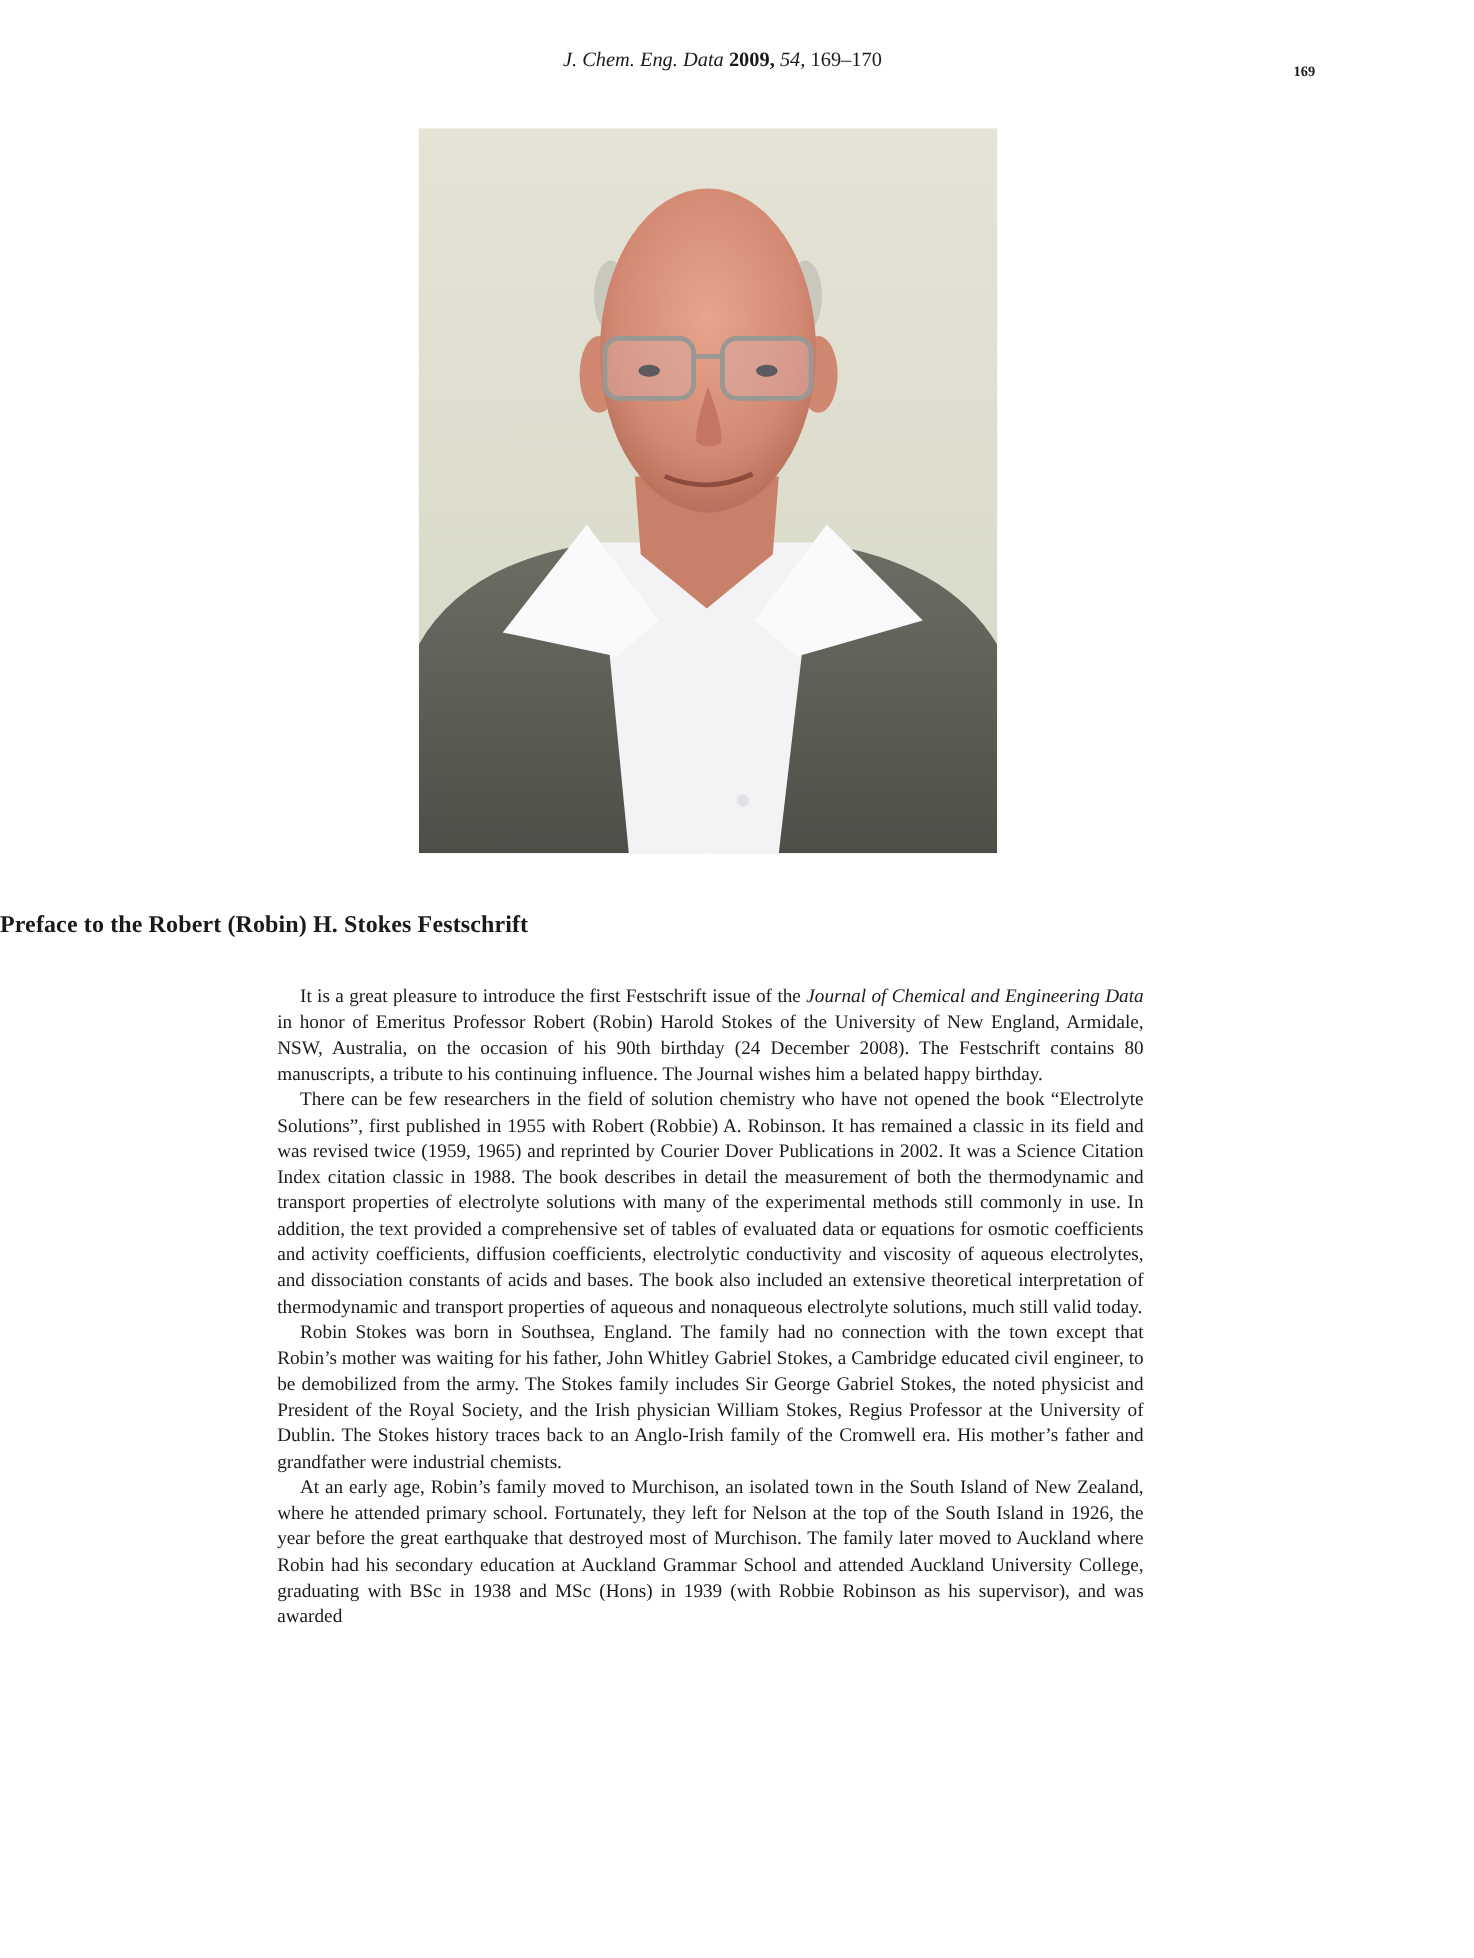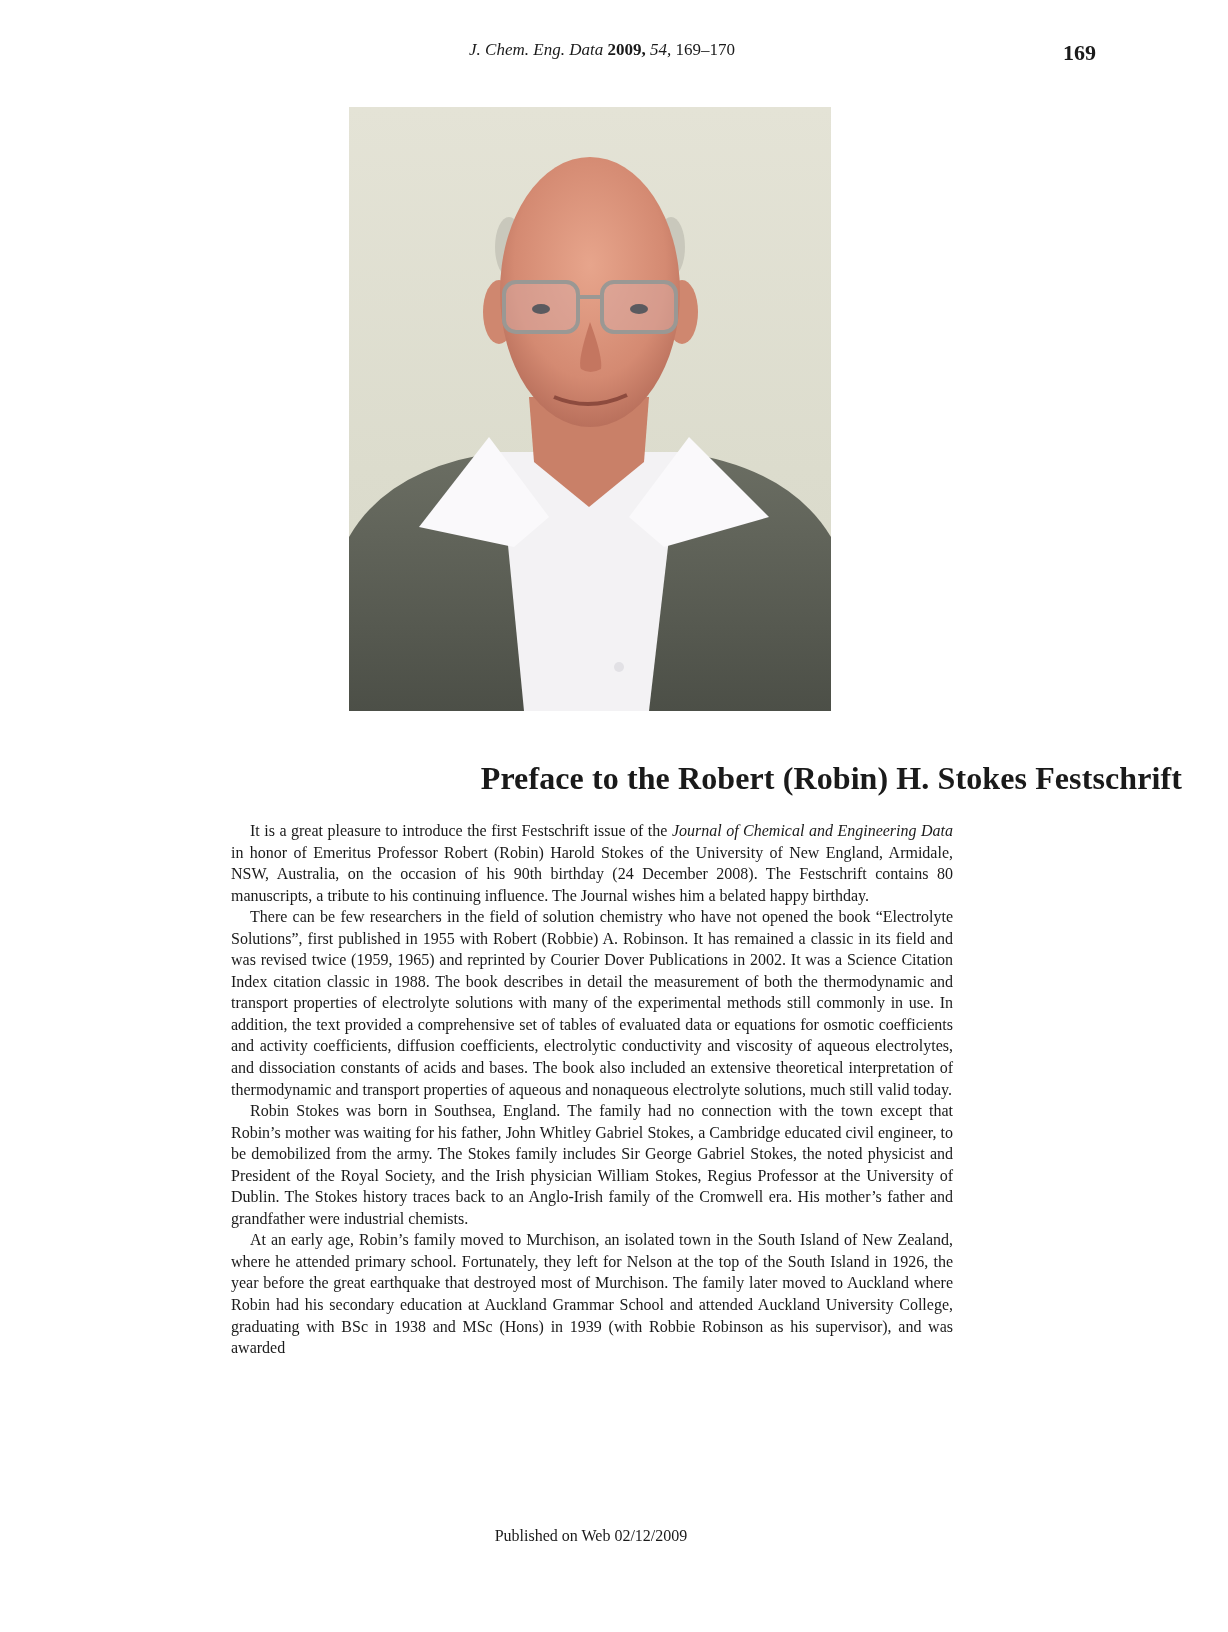--- a/index.html
+++ b/index.html
@@ -2,28 +2,28 @@
 <html><head>
 <meta charset="utf-8">
 <style>
   html, body { margin: 0; padding: 0; background: #ffffff; }
   body { width: 1228px; height: 1632px; position: relative; overflow: hidden;
          font-family: "Liberation Serif", "DejaVu Serif", serif; color: #1a1a1a; }
   .running-head { position: absolute; top: 40px; left: 0; width: 1228px; height: 24px; }
   .rh-center { position: absolute; left: 0; width: 1182px; text-align: center; font-size: 17px; margin-left: 11px; }
   .rh-center i { font-style: italic; }
   .rh-center b { font-weight: bold; }
-  .rh-page { position: absolute; right: 132px; top: 0; font-size: 22px; font-weight: bold; text-align: right; }
+  .rh-page { position: absolute; right: 132px; top: 12px; font-size: 12px; font-weight: bold; text-align: right; }
 
   .photo { position: absolute; left: 349px; top: 107px; width: 482px; height: 604px; overflow: hidden;
            background: linear-gradient(180deg, #e4e3d6 0%, #dcdccd 60%, #d8d8c9 100%); }
   .photo svg { display: block; }
 
-  .title { position: absolute; top: 760px; left: 0; width: 1182px; text-align: right;
-           font-size: 32px; font-weight: bold; letter-spacing: 0.1px; }
+  .title { position: absolute; top: 760px; left: 0; width: 1182px; text-align: left;
+           font-size: 20px; font-weight: bold; letter-spacing: 0.1px; }
 
   .body { position: absolute; top: 820px; left: 231px; width: 722px; font-size: 16px;
           line-height: 21.55px; text-align: justify; }
   .body p { margin: 0; text-indent: 19px; }
   .body i { font-style: italic; }
 
   .footer { position: absolute; top: 1527px; left: 0; width: 1182px; text-align: center; font-size: 16px; line-height: 18px; }
   .footer .gap { display: inline-block; width: 34px; }
 </style>
 </head>
@@ -88,14 +88,13 @@
 <div class="title">Preface to the Robert (Robin) H. Stokes Festschrift</div>
 
 <div class="body">
   <p><span>It is a great pleasure to introduce the first Festschrift issue of the </span><i>Journal of Chemical and Engineering Data</i><span> in honor of Emeritus Professor Robert (Robin) Harold Stokes of the University of New England, Armidale, NSW, Australia, on the occasion of his 90th birthday (24 December 2008). The Festschrift contains 80 manuscripts, a tribute to his continuing influence. The Journal wishes him a belated happy birthday.</span></p>
   <p>There can be few researchers in the field of solution chemistry who have not opened the book “Electrolyte Solutions”, first published in 1955 with Robert (Robbie) A. Robinson. It has remained a classic in its field and was revised twice (1959, 1965) and reprinted by Courier Dover Publications in 2002. It was a Science Citation Index citation classic in 1988. The book describes in detail the measurement of both the thermodynamic and transport properties of electrolyte solutions with many of the experimental methods still commonly in use. In addition, the text provided a comprehensive set of tables of evaluated data or equations for osmotic coefficients and activity coefficients, diffusion coefficients, electrolytic conductivity and viscosity of aqueous electrolytes, and dissociation constants of acids and bases. The book also included an extensive theoretical interpretation of thermodynamic and transport properties of aqueous and nonaqueous electrolyte solutions, much still valid today.</p>
   <p>Robin Stokes was born in Southsea, England. The family had no connection with the town except that Robin’s mother was waiting for his father, John Whitley Gabriel Stokes, a Cambridge educated civil engineer, to be demobilized from the army. The Stokes family includes Sir George Gabriel Stokes, the noted physicist and President of the Royal Society, and the Irish physician William Stokes, Regius Professor at the University of Dublin. The Stokes history traces back to an Anglo-Irish family of the Cromwell era. His mother’s father and grandfather were industrial chemists.</p>
   <p>At an early age, Robin’s family moved to Murchison, an isolated town in the South Island of New Zealand, where he attended primary school. Fortunately, they left for Nelson at the top of the South Island in 1926, the year before the great earthquake that destroyed most of Murchison. The family later moved to Auckland where Robin had his secondary education at Auckland Grammar School and attended Auckland University College, graduating with BSc in 1938 and MSc (Hons) in 1939 (with Robbie Robinson as his supervisor), and was awarded</p>
 </div>
 
 <div class="footer">
-  <div>Published on Web 02/12/2009</div>
 </div>
 
 </body></html>

